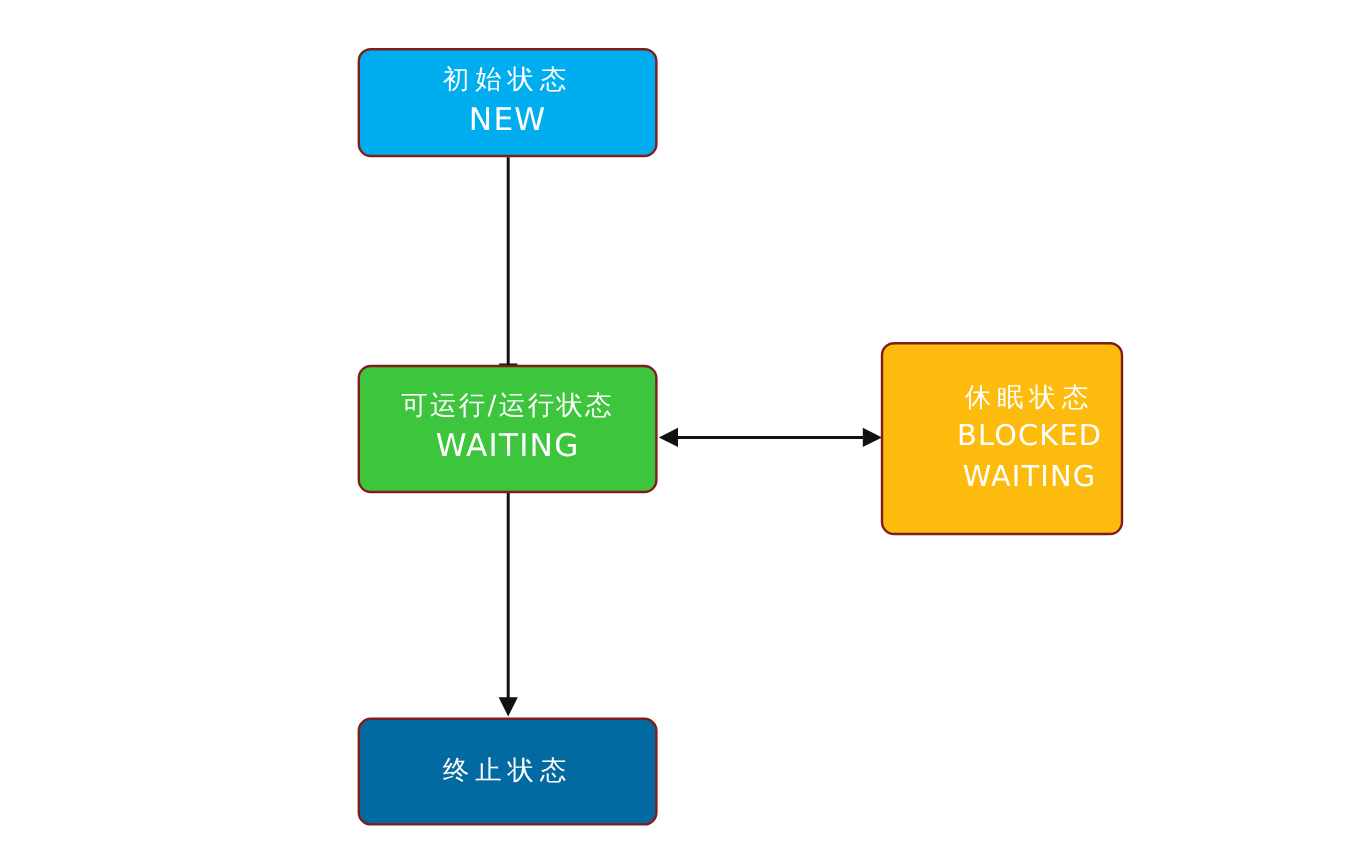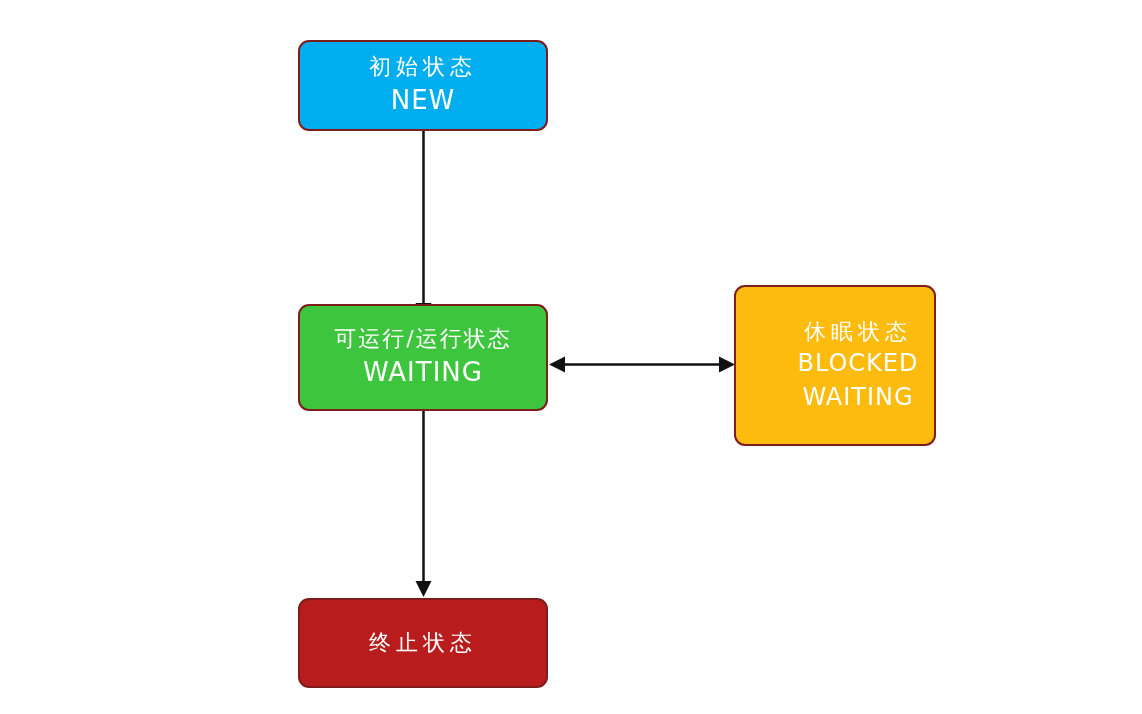--- a/index.html
+++ b/index.html
@@ -113,17 +113,17 @@
     <div class="node-title tight">可运行/运行状态</div>
     <div class="node-label">WAITING</div>
   </div>
 
   <div class="node node-sleep" style="background-color: rgb(253, 187, 13);">
     <div class="node-title">休眠状态</div>
     <div class="node-label">BLOCKED</div>
     <div class="node-label">WAITING</div>
   </div>
 
-  <div class="node node-terminated" style="background-color: #b91c1c; gap: 12px;">
+  <div class="node node-terminated" style="background-color: #0369a1; gap: 12px;">
     <div class="node-title">终止状态</div>
   </div>
 
 </div>
 
 </body></html>

